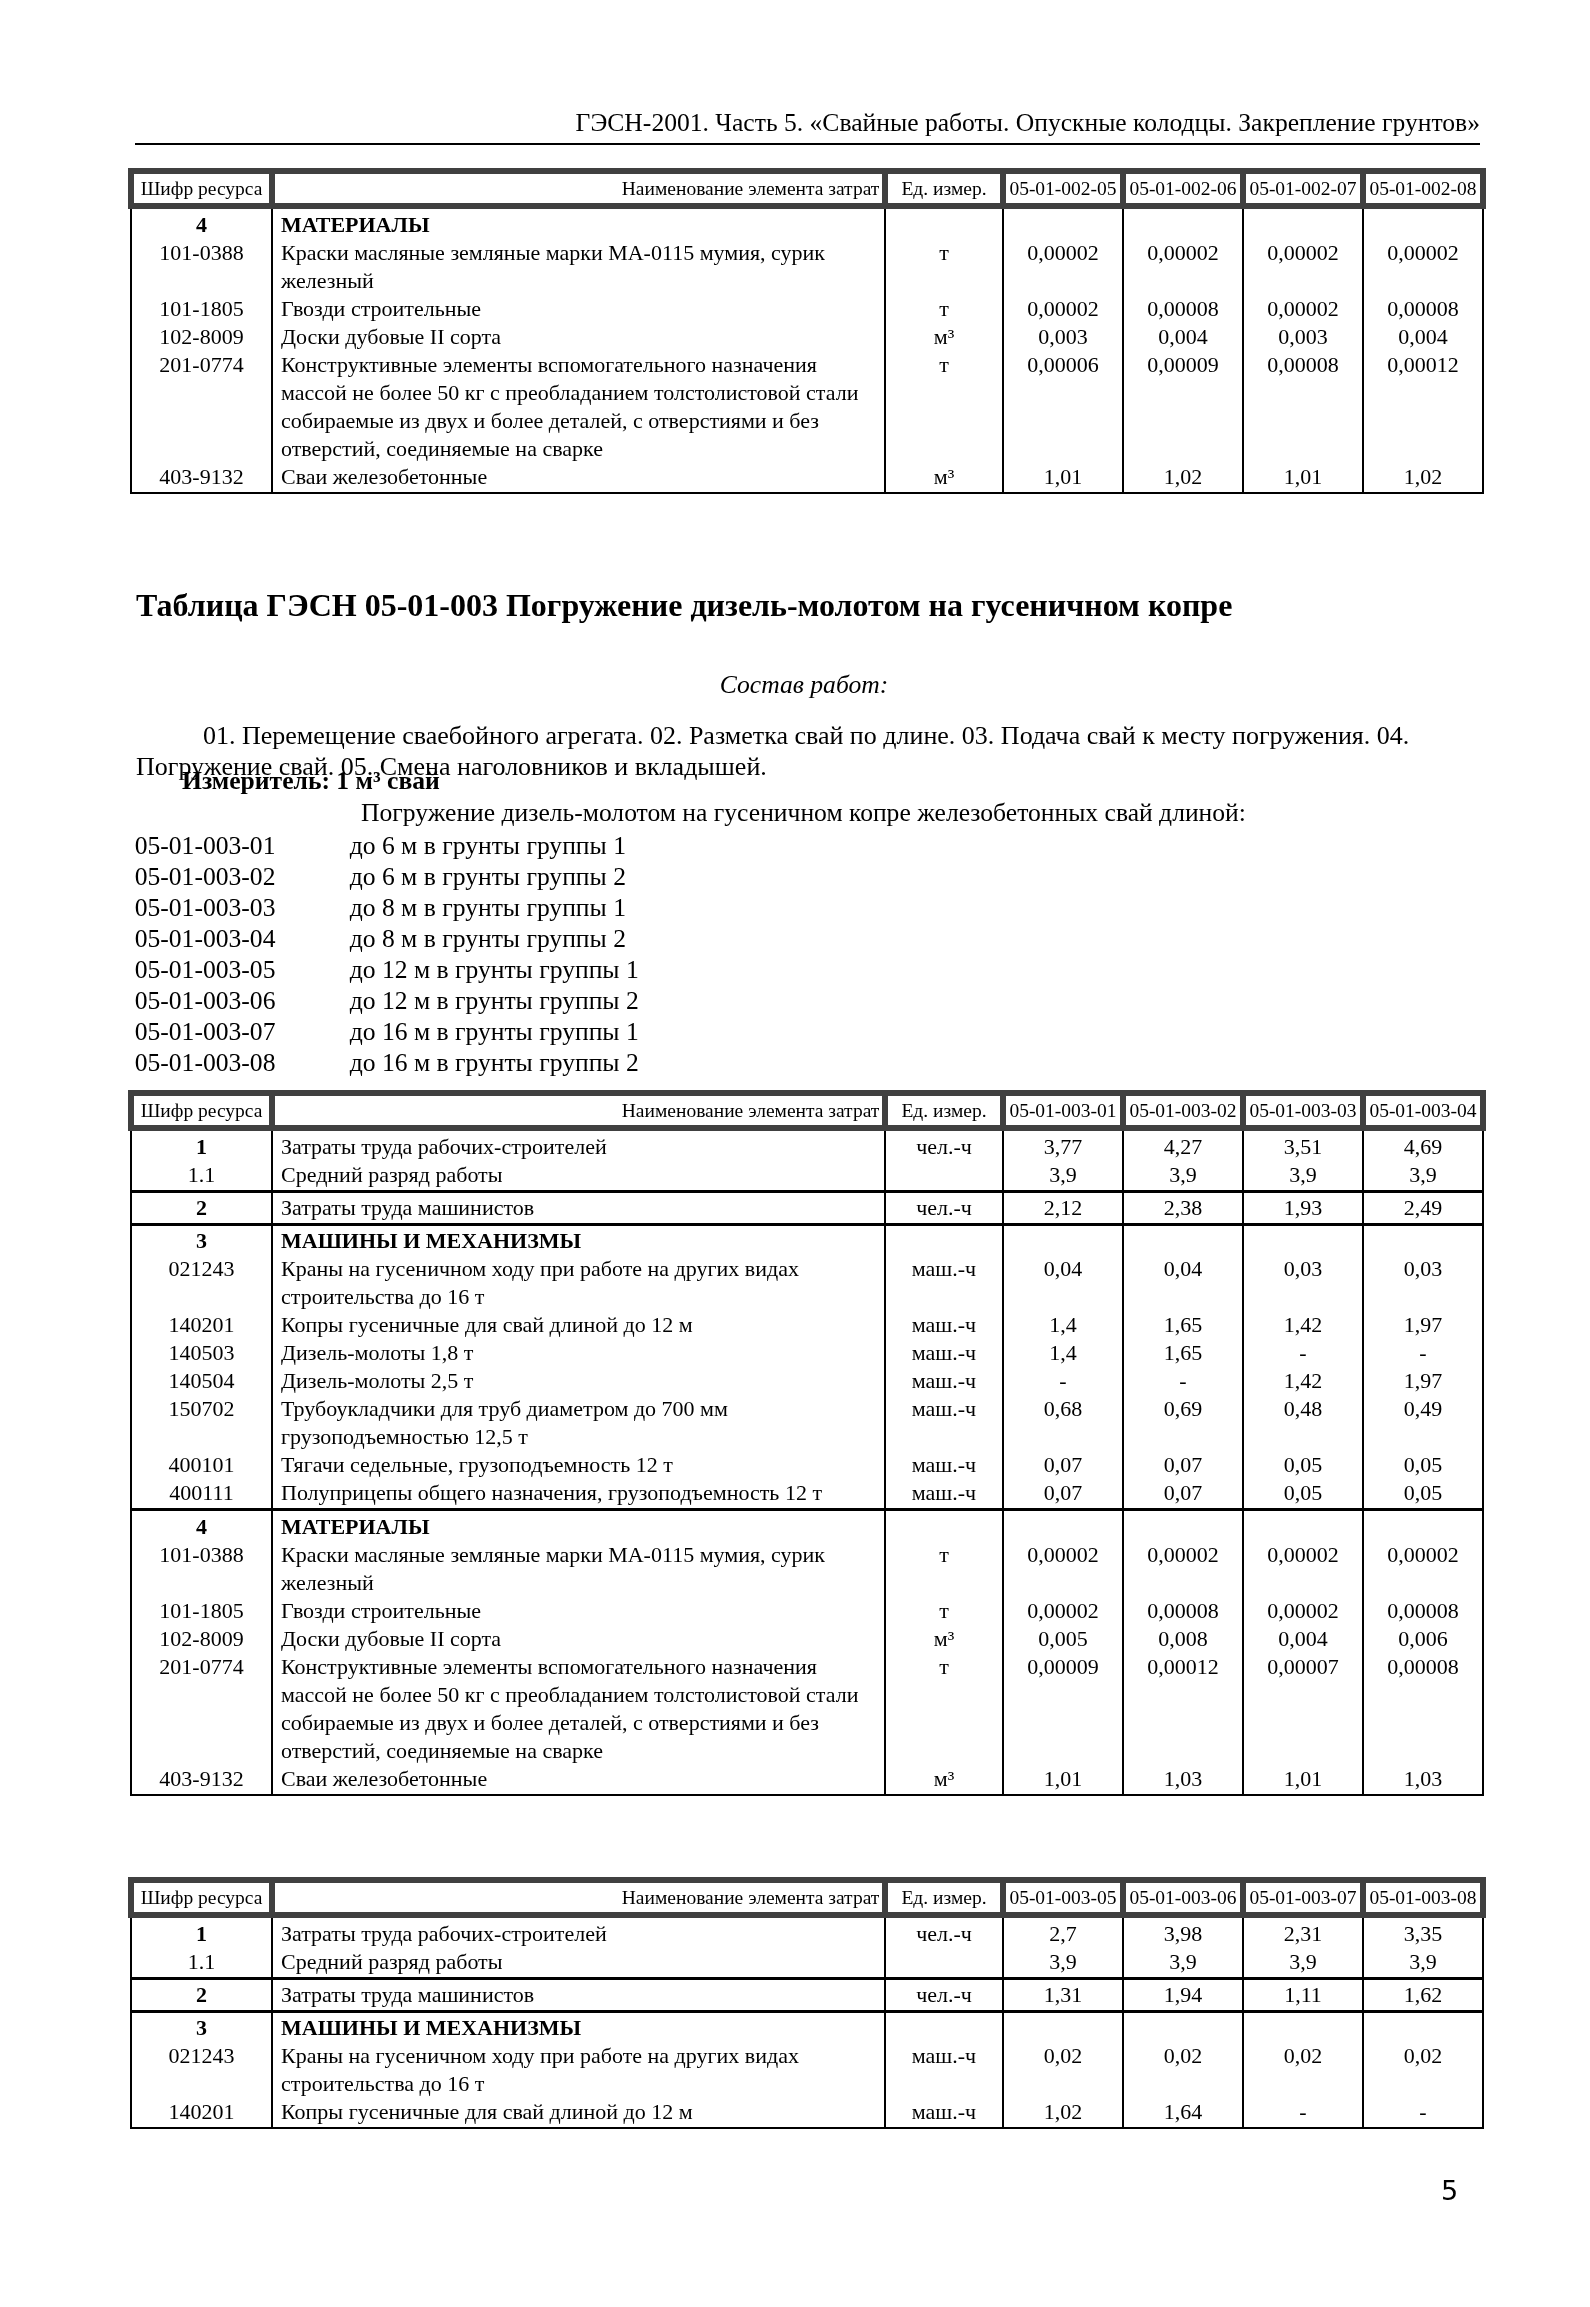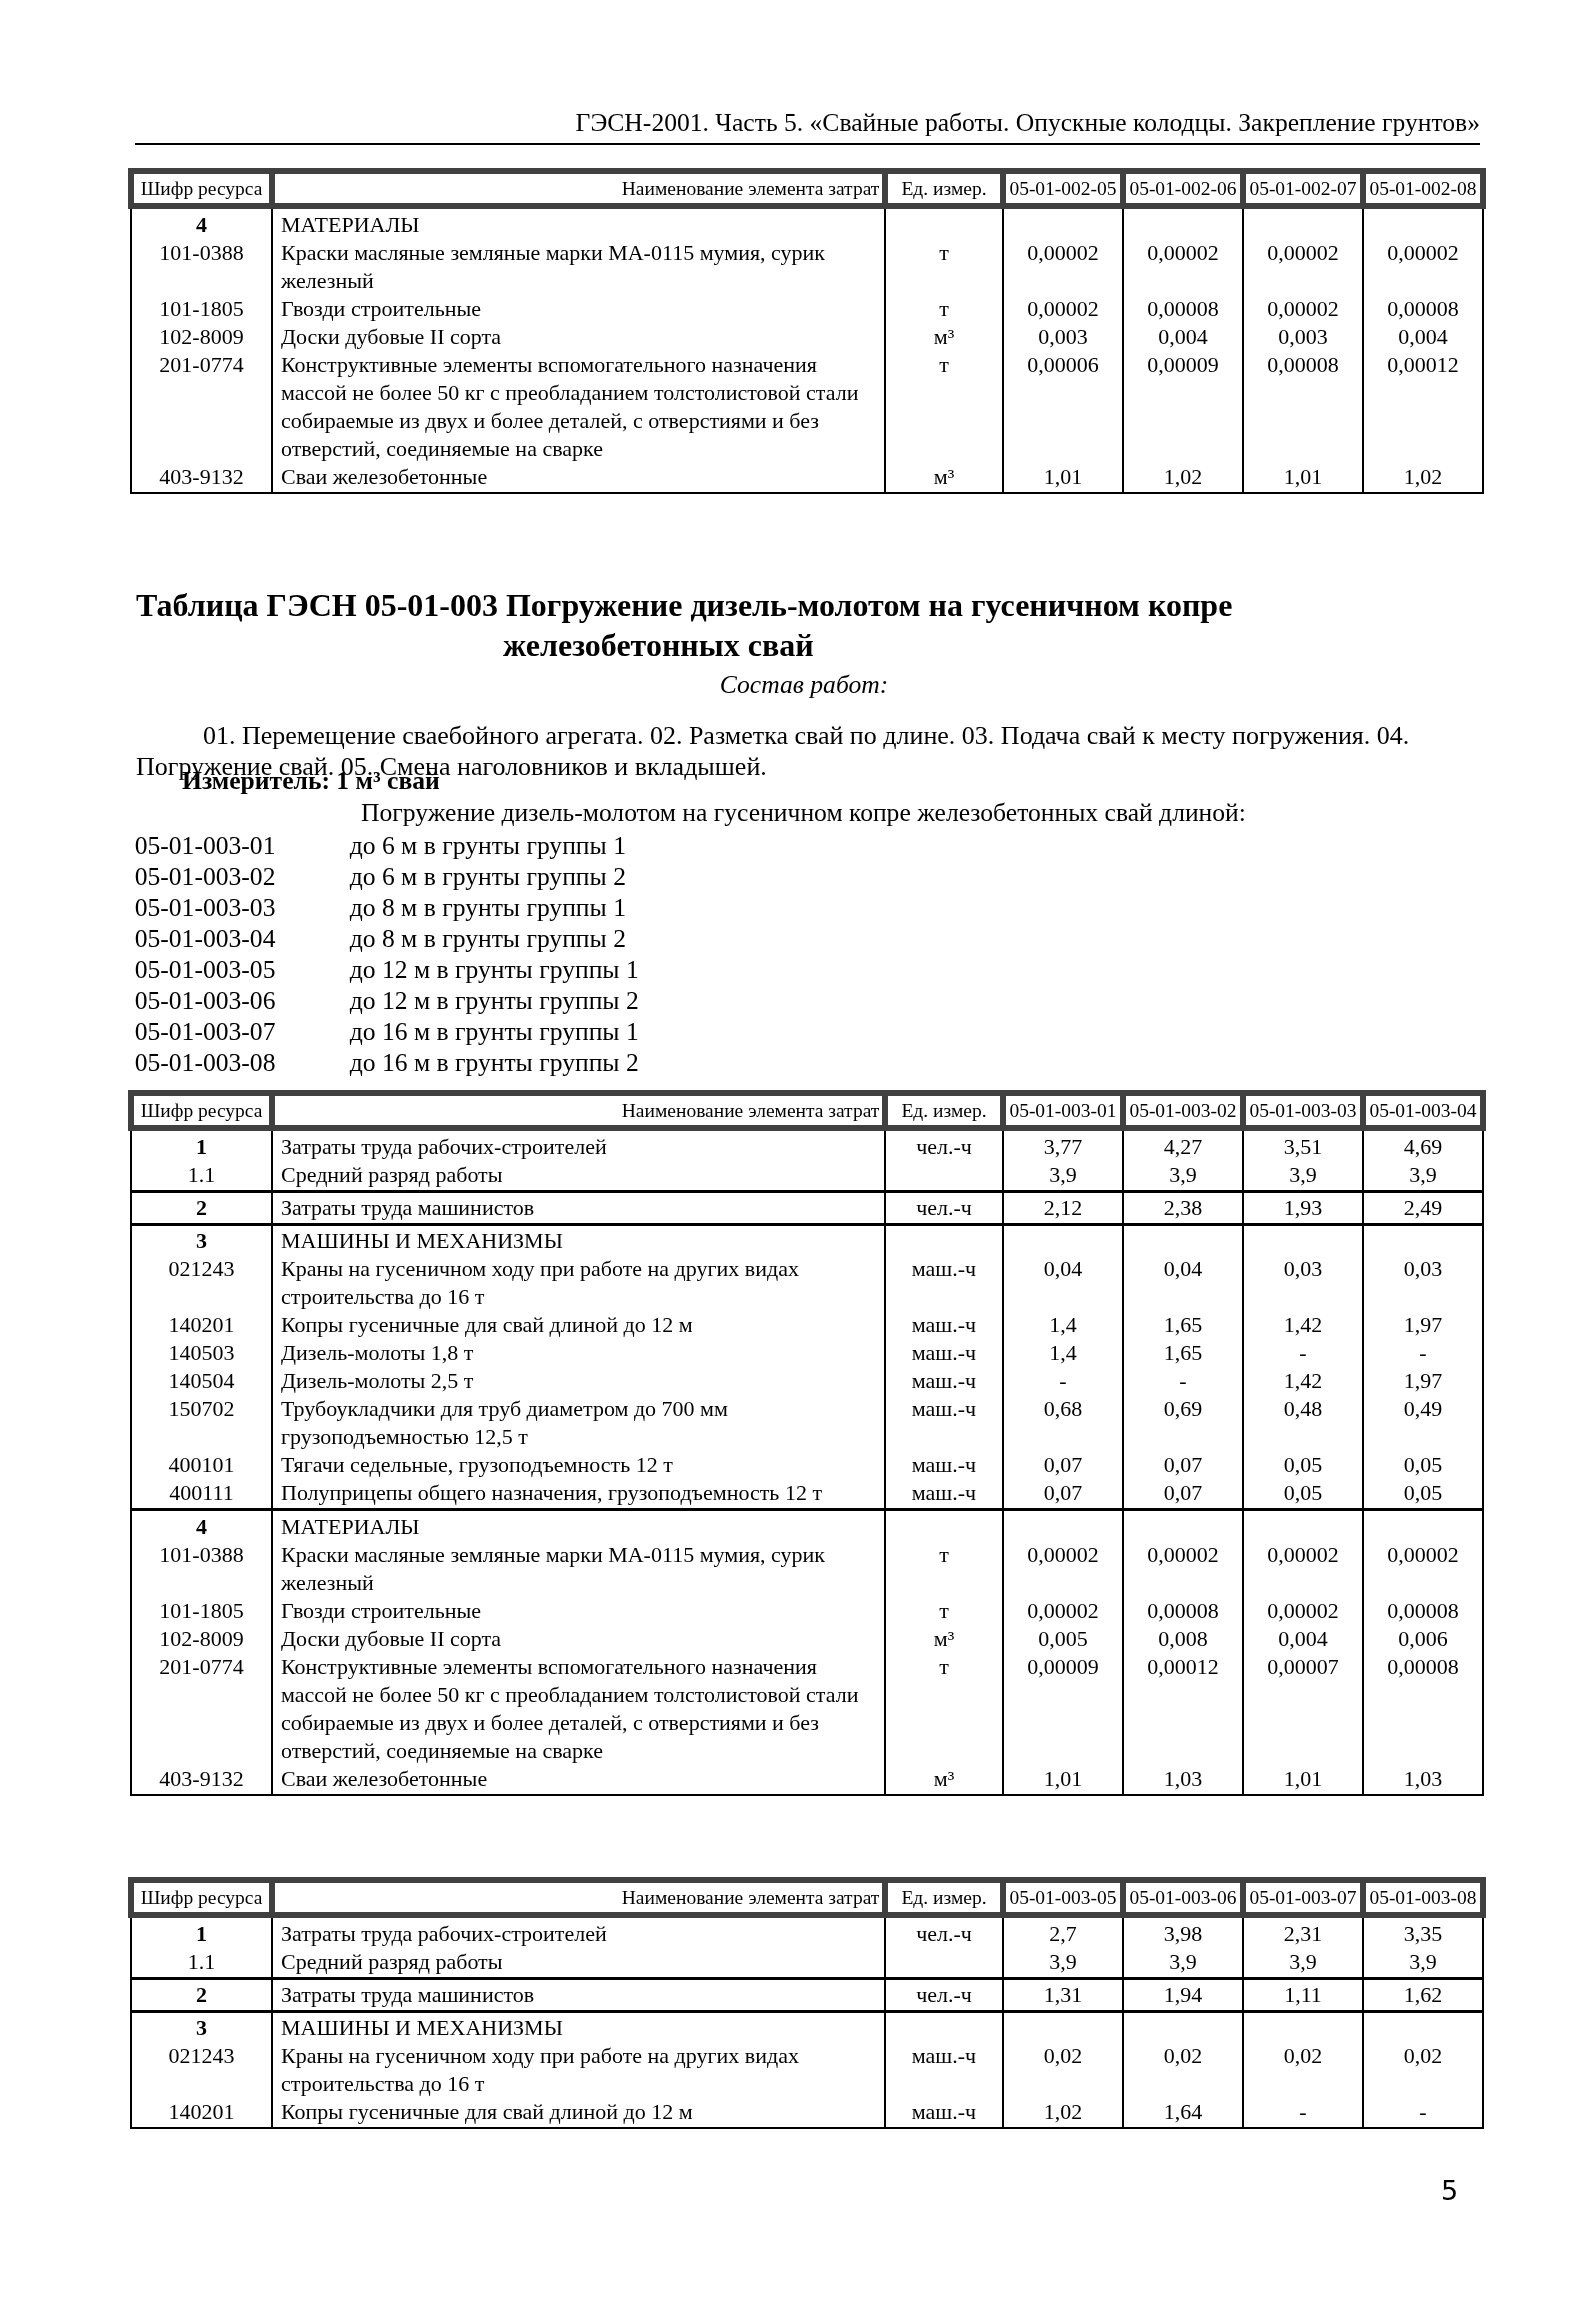--- a/index.html
+++ b/index.html
@@ -17,21 +17,21 @@
   table.cost th.name-h { font-size: 19.5px; text-align: right; }
   table.cost td { border-left: 2px solid #000; border-right: 2px solid #000; padding: 0 5.4px; vertical-align: top; }
   table.cost tbody.group { border-top: 3.4px solid #000; border-bottom: 2px solid #000; }
   table.cost tbody.group tr:first-child td { padding-top: 1.3px; }
   table.cost tbody.group tr:last-child td { padding-bottom: 1px; }
   td.code { text-align: center; }
   td.name { text-align: left; padding-left: 8px !important; }
   td.unit { text-align: center; }
   td.val { text-align: center; }
   td.bold, span.bold { font-weight: bold; }
-  td.sec { font-weight: normal; }
+  td.sec { font-weight: bold; }
 
   .table-title { position: absolute; top: 585px; left: 8px; width: 1340px; text-align: left; font-size: 32px; font-weight: bold; line-height: 40px; }
   .table-title .l2 { display: block; padding-left: 367px; }
   .composition-label { position: absolute; top: 670px; left: 0; width: 1352px; text-align: center; font-style: italic; font-size: 25.6px; }
   .composition-text { position: absolute; top: 704px; left: 8px; width: 1343px; font-size: 26px; line-height: 31px; text-indent: 67px; margin-top: 16px; }
   .meter { position: absolute; top: 766px; left: 54px; font-size: 25.6px; font-weight: bold; }
   .variants-caption { position: absolute; top: 798px; left: 209px; font-size: 25.6px; white-space: nowrap; margin-left: 24px; }
   .variants { position: absolute; top: 830px; left: 6.7px; font-size: 25.6px; line-height: 31px; }
   .variant-row { display: flex; white-space: nowrap; }
   .variant-code { width: 215px; }
@@ -119,21 +119,20 @@
           <td class="val">1,01</td>
           <td class="val">1,02</td>
           <td class="val">1,01</td>
           <td class="val">1,02</td>
         </tr>
       </tbody>
     </table>
 
   <div class="table-title">
     <span>Таблица ГЭСН 05-01-003 Погружение дизель-молотом на гусеничном копре</span>
-    <span class="l2">железобетонных свай</span>
   </div>
   <div class="composition-label">Состав работ:</div>
   <div class="composition-text">01. Перемещение сваебойного агрегата. 02. Разметка свай по длине. 03. Подача свай к месту погружения. 04. Погружение свай. 05. Смена наголовников и вкладышей.</div>
   <div class="meter">Измеритель: 1 м³ свай</div>
   <div class="variants-caption">Погружение дизель-молотом на гусеничном копре железобетонных свай длиной:</div>
   <div class="variants" id="variants">
       <div class="variant-row">
         <span class="variant-code">05-01-003-01</span>
         <span class="variant-text">до 6 м в грунты группы 1</span>
       </div>

